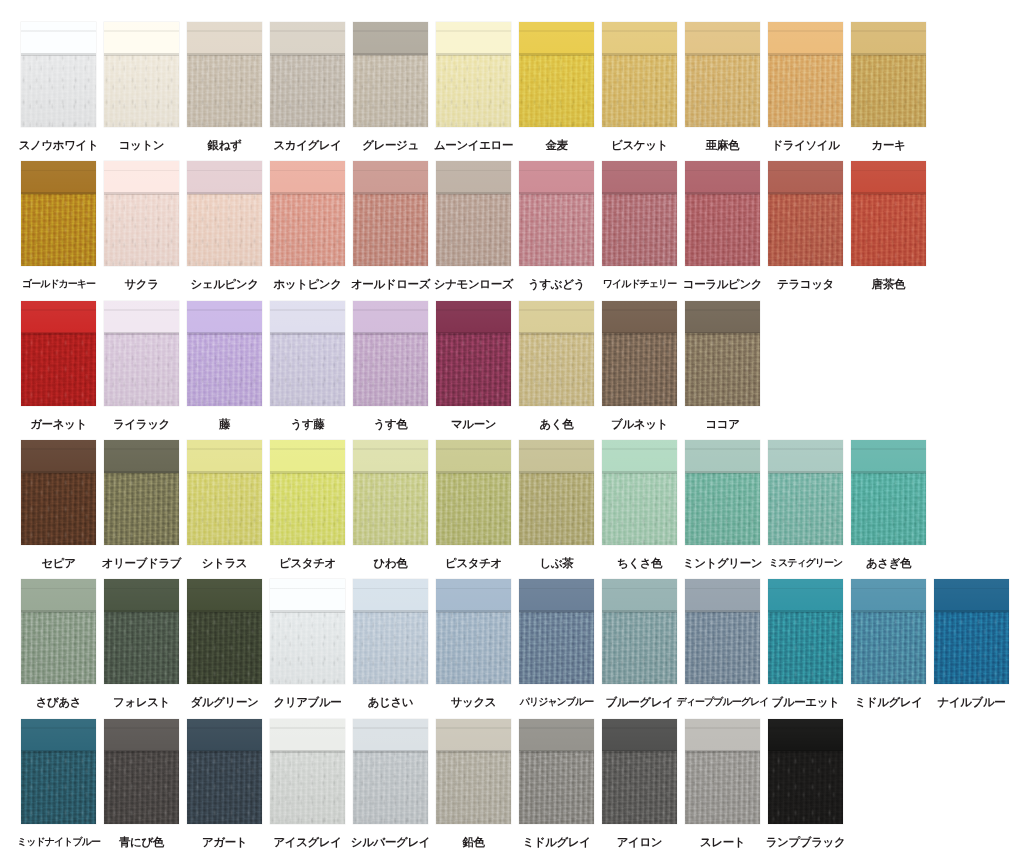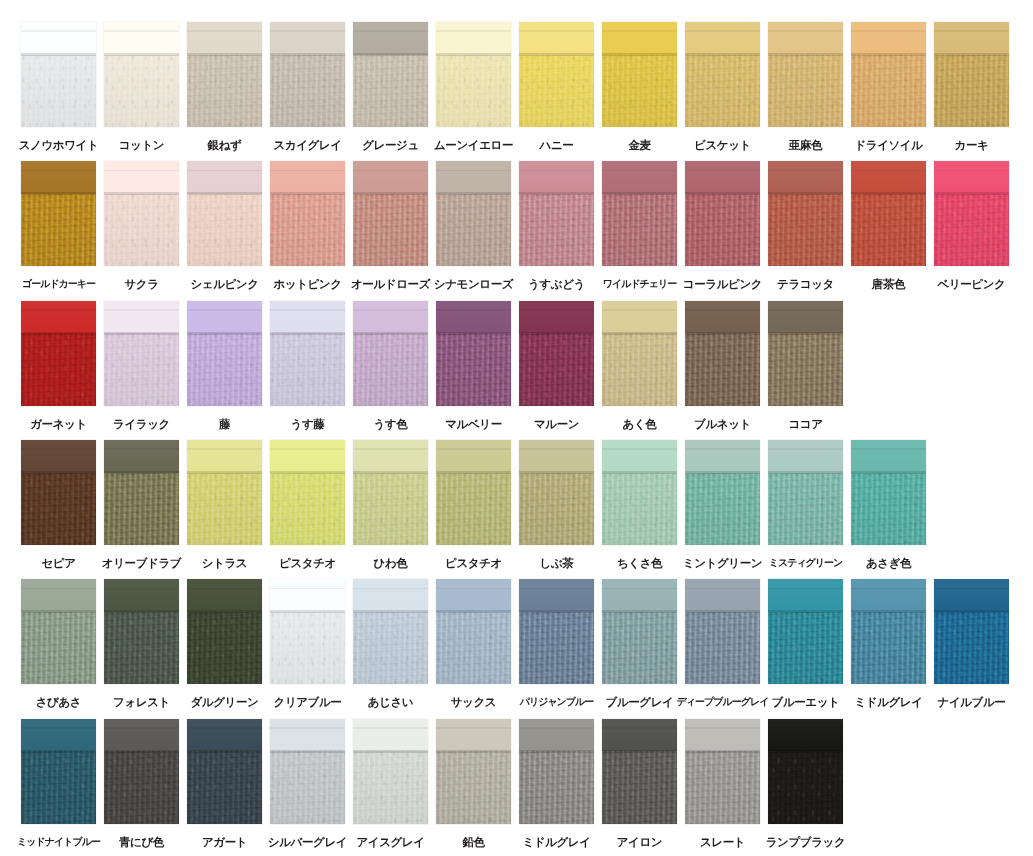--- a/index.html
+++ b/index.html
@@ -196,31 +196,20 @@
           <div class="band-top" style="background: rgb(236, 231, 196);"></div>
           <div class="texture"></div>
           <div class="texture2"></div>
           <div class="seam2"></div>
           <div class="seam"></div>
           <div class="vign"></div>
         </div>
         <div class="swatch-label">ムーンイエロー</div>
       </div>
       <div class="swatch">
-        <div class="chip" style="background: rgb(236, 216, 99);">
-          <div class="band-top" style="background: rgb(230, 213, 121);"></div>
-          <div class="texture"></div>
-          <div class="texture2"></div>
-          <div class="seam2"></div>
-          <div class="seam"></div>
-          <div class="vign"></div>
-        </div>
-        <div class="swatch-label">ハニー</div>
-      </div>
-      <div class="swatch">
         <div class="chip" style="background: rgb(224, 198, 75);">
           <div class="band-top" style="background: rgb(221, 193, 74);"></div>
           <div class="texture"></div>
           <div class="texture2"></div>
           <div class="seam2"></div>
           <div class="seam"></div>
           <div class="vign"></div>
         </div>
         <div class="swatch-label">金麦</div>
       </div>
@@ -384,31 +373,20 @@
         <div class="chip" style="background: rgb(192, 82, 63);">
           <div class="band-top" style="background: rgb(187, 72, 55);"></div>
           <div class="texture"></div>
           <div class="texture2"></div>
           <div class="seam2"></div>
           <div class="seam"></div>
           <div class="vign"></div>
         </div>
         <div class="swatch-label">唐茶色</div>
       </div>
-      <div class="swatch">
-        <div class="chip" style="background: rgb(229, 72, 107);">
-          <div class="band-top" style="background: rgb(227, 75, 109);"></div>
-          <div class="texture"></div>
-          <div class="texture2"></div>
-          <div class="seam2"></div>
-          <div class="seam"></div>
-          <div class="vign"></div>
-        </div>
-        <div class="swatch-label">ベリーピンク</div>
-      </div>
     </div>
     <div class="swatch-row">
       <div class="swatch">
         <div class="chip" style="background: rgb(176, 31, 30);">
           <div class="band-top" style="background: rgb(194, 38, 37);"></div>
           <div class="texture"></div>
           <div class="texture2"></div>
           <div class="seam2"></div>
           <div class="seam"></div>
           <div class="vign"></div>
@@ -453,31 +431,20 @@
           <div class="band-top" style="background: rgb(200, 178, 208);"></div>
           <div class="texture"></div>
           <div class="texture2"></div>
           <div class="seam2"></div>
           <div class="seam"></div>
           <div class="vign"></div>
         </div>
         <div class="swatch-label">うす色</div>
       </div>
       <div class="swatch">
-        <div class="chip" style="background: rgb(142, 90, 127);">
-          <div class="band-top" style="background: rgb(125, 78, 114);"></div>
-          <div class="texture"></div>
-          <div class="texture2"></div>
-          <div class="seam2"></div>
-          <div class="seam"></div>
-          <div class="vign"></div>
-        </div>
-        <div class="swatch-label">マルベリー</div>
-      </div>
-      <div class="swatch">
         <div class="chip" style="background: rgb(136, 55, 85);">
           <div class="band-top" style="background: rgb(123, 47, 75);"></div>
           <div class="texture"></div>
           <div class="texture2"></div>
           <div class="seam2"></div>
           <div class="seam"></div>
           <div class="vign"></div>
         </div>
         <div class="swatch-label">マルーン</div>
       </div>
@@ -800,40 +767,40 @@
           <div class="band-top" style="background: rgb(53, 70, 82);"></div>
           <div class="texture"></div>
           <div class="texture2"></div>
           <div class="seam2"></div>
           <div class="seam"></div>
           <div class="vign"></div>
         </div>
         <div class="swatch-label">アガート</div>
       </div>
       <div class="swatch">
+        <div class="chip" style="background: rgb(213, 216, 213);">
+          <div class="band-top" style="background: rgb(223, 225, 222);"></div>
+          <div class="texture"></div>
+          <div class="texture2"></div>
+          <div class="seam2"></div>
+          <div class="seam"></div>
+          <div class="vign"></div>
+        </div>
+        <div class="swatch-label">アイスグレイ</div>
+      </div>
+      <div class="swatch">
         <div class="chip" style="background: rgb(195, 200, 203);">
           <div class="band-top" style="background: rgb(208, 213, 217);"></div>
           <div class="texture"></div>
           <div class="texture2"></div>
           <div class="seam2"></div>
           <div class="seam"></div>
           <div class="vign"></div>
         </div>
         <div class="swatch-label">シルバーグレイ</div>
-      </div>
-      <div class="swatch">
-        <div class="chip" style="background: rgb(213, 216, 213);">
-          <div class="band-top" style="background: rgb(223, 225, 222);"></div>
-          <div class="texture"></div>
-          <div class="texture2"></div>
-          <div class="seam2"></div>
-          <div class="seam"></div>
-          <div class="vign"></div>
-        </div>
-        <div class="swatch-label">アイスグレイ</div>
       </div>
       <div class="swatch">
         <div class="chip" style="background: rgb(182, 178, 166);">
           <div class="band-top" style="background: rgb(193, 189, 176);"></div>
           <div class="texture"></div>
           <div class="texture2"></div>
           <div class="seam2"></div>
           <div class="seam"></div>
           <div class="vign"></div>
         </div>

